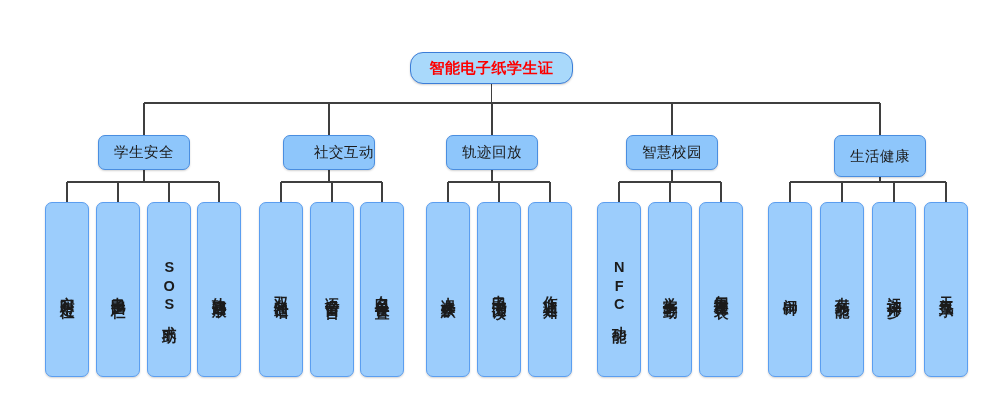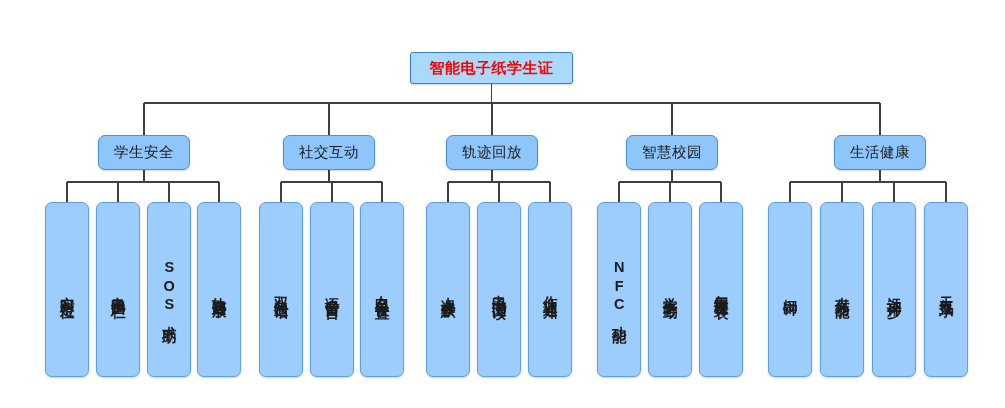--- a/index.html
+++ b/index.html
@@ -20,21 +20,21 @@
     align-items:center;
     justify-content:center;
     border-radius:6px;
     text-align:center;
   }
 
   
   .node.root{
     background:#a9d9fb;
     border:1.5px solid #3b7dd8;
-    border-radius:3px;
+    border-radius:13px;
     color:#fd0000;
     font-weight:bold;
     font-size:15px;
     letter-spacing:0.5px;
     box-shadow:0 1px 2px rgba(0,0,0,0.18);
   }
 
   
   .node.cat{
     background:#8ec6fb;
@@ -117,21 +117,21 @@
     </div>
     <div class="node leaf" style="left: 96px; top: 202px; width: 44px; height: 175px;">
       <span class="leaf-text">电子围栏</span>
     </div>
     <div class="node leaf" style="left: 147px; top: 202px; width: 44px; height: 175px;">
       <span class="leaf-text">SOS求助</span>
     </div>
     <div class="node leaf" style="left: 197px; top: 202px; width: 44px; height: 175px;">
       <span class="leaf-text">轨迹回放</span>
     </div>
-    <div class="node cat" style="left: 283px; top: 135px; width: 92px; height: 35px;">
+    <div class="node cat" style="left: 283px; top: 135px; width: 92px; height: 35px; justify-content: flex-end;">
       <span>社交互动</span>
     </div>
     <div class="node leaf" style="left: 259px; top: 202px; width: 44px; height: 175px;">
       <span class="leaf-text">双向通话</span>
     </div>
     <div class="node leaf" style="left: 310px; top: 202px; width: 44px; height: 175px;">
       <span class="leaf-text">语音留言</span>
     </div>
     <div class="node leaf" style="left: 360px; top: 202px; width: 44px; height: 175px;">
       <span class="leaf-text">白名单设置</span>
@@ -153,21 +153,21 @@
     </div>
     <div class="node leaf" style="left: 597px; top: 202px; width: 44px; height: 175px;">
       <span class="leaf-text">NFC功能</span>
     </div>
     <div class="node leaf" style="left: 648px; top: 202px; width: 44px; height: 175px;">
       <span class="leaf-text">学生考勤</span>
     </div>
     <div class="node leaf" style="left: 699px; top: 202px; width: 44px; height: 175px;">
       <span class="leaf-text">每周课程表</span>
     </div>
-    <div class="node cat" style="left: 834px; top: 135px; width: 92px; height: 35px;">
+    <div class="node cat" style="left: 834px; top: 135px; width: 92px; height: 42px;">
       <span>生活健康</span>
     </div>
     <div class="node leaf" style="left: 768px; top: 202px; width: 44px; height: 175px;">
       <span class="leaf-text">闹钟</span>
     </div>
     <div class="node leaf" style="left: 820px; top: 202px; width: 44px; height: 175px;">
       <span class="leaf-text">支付功能</span>
     </div>
     <div class="node leaf" style="left: 872px; top: 202px; width: 44px; height: 175px;">
       <span class="leaf-text">运动计步</span>

